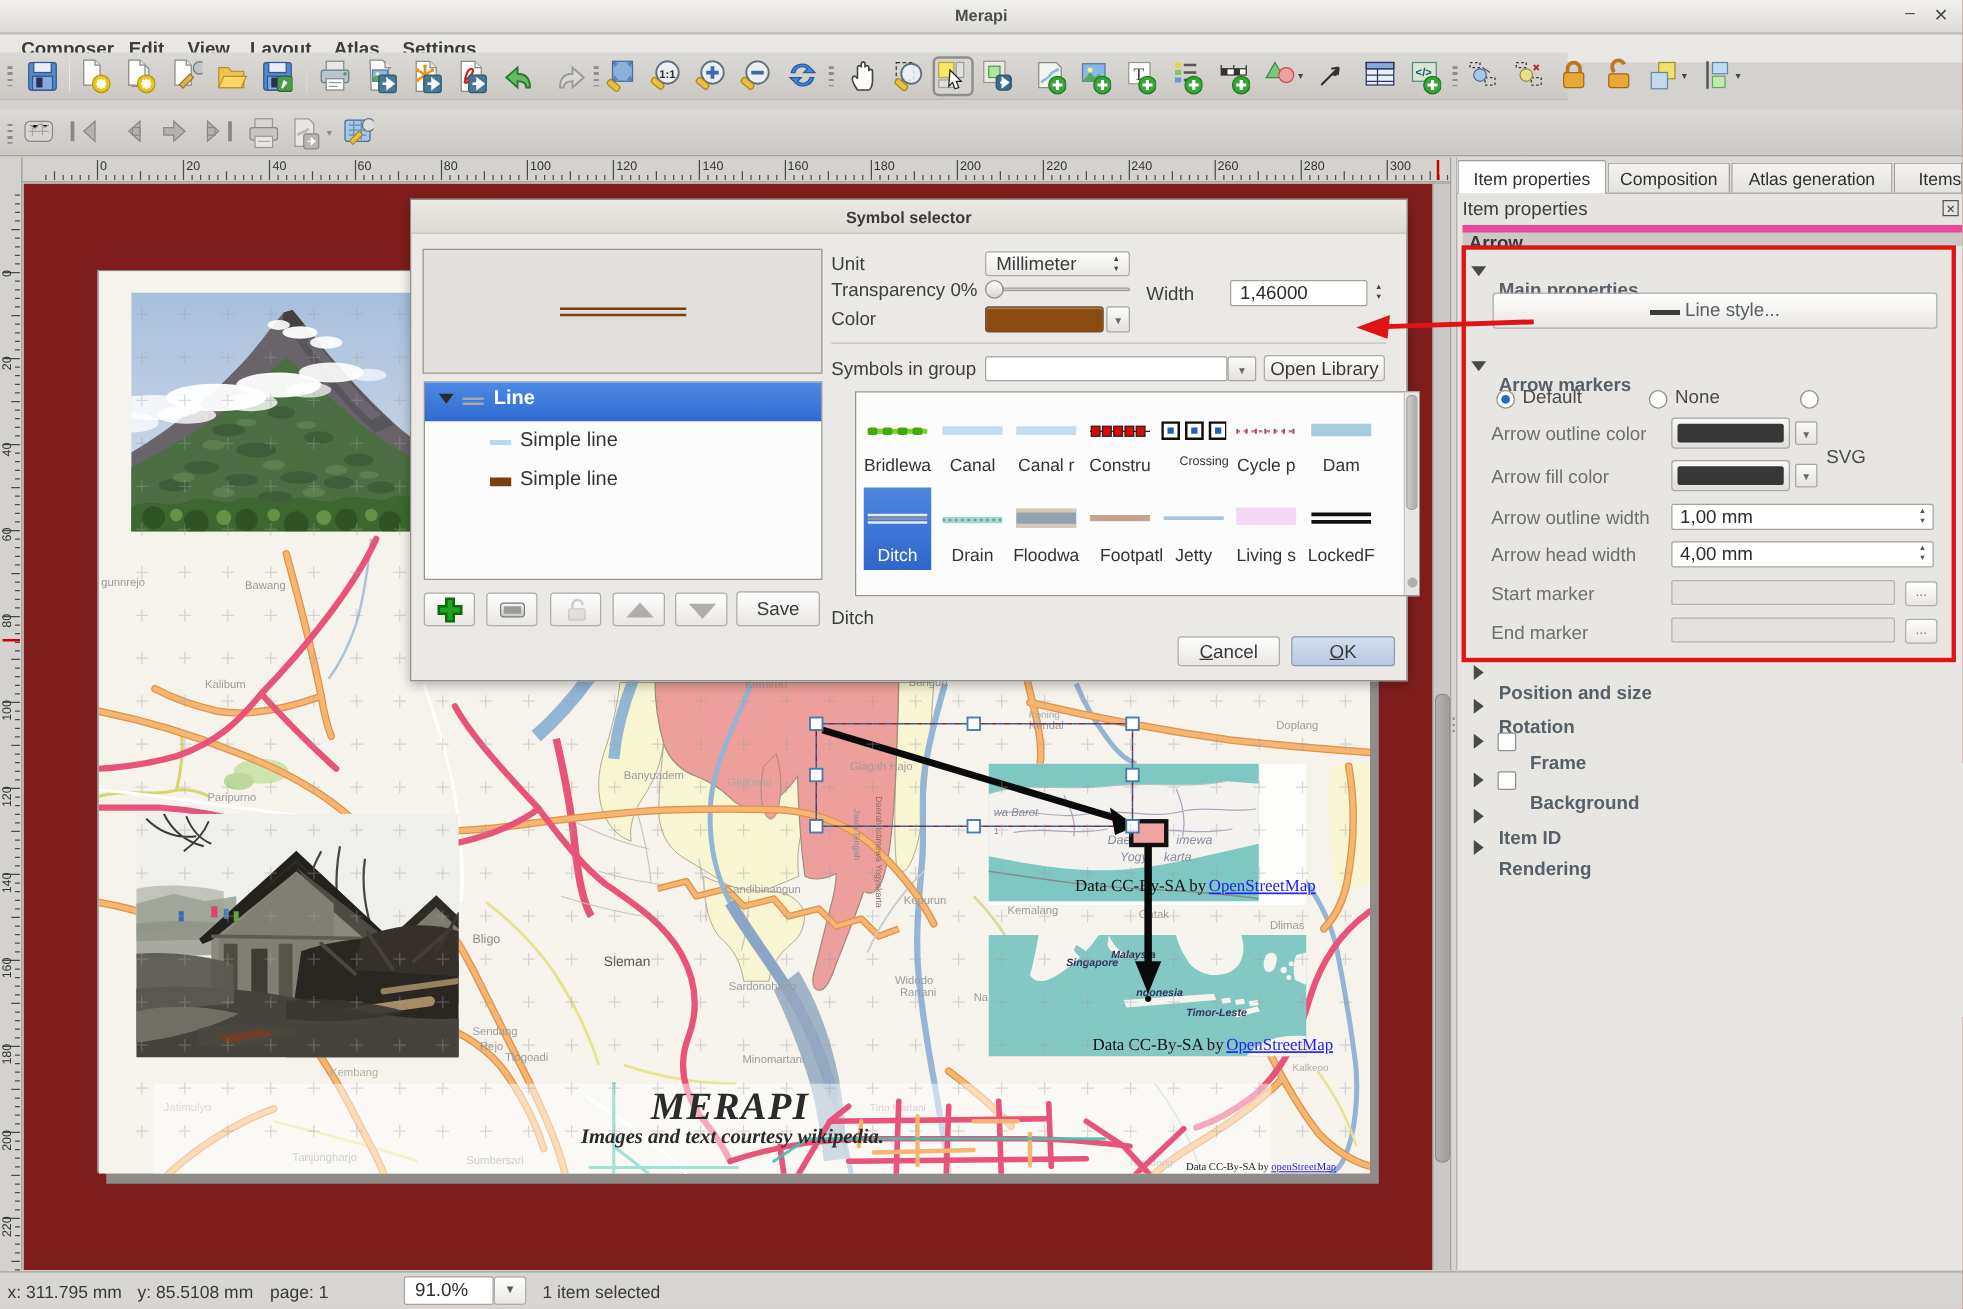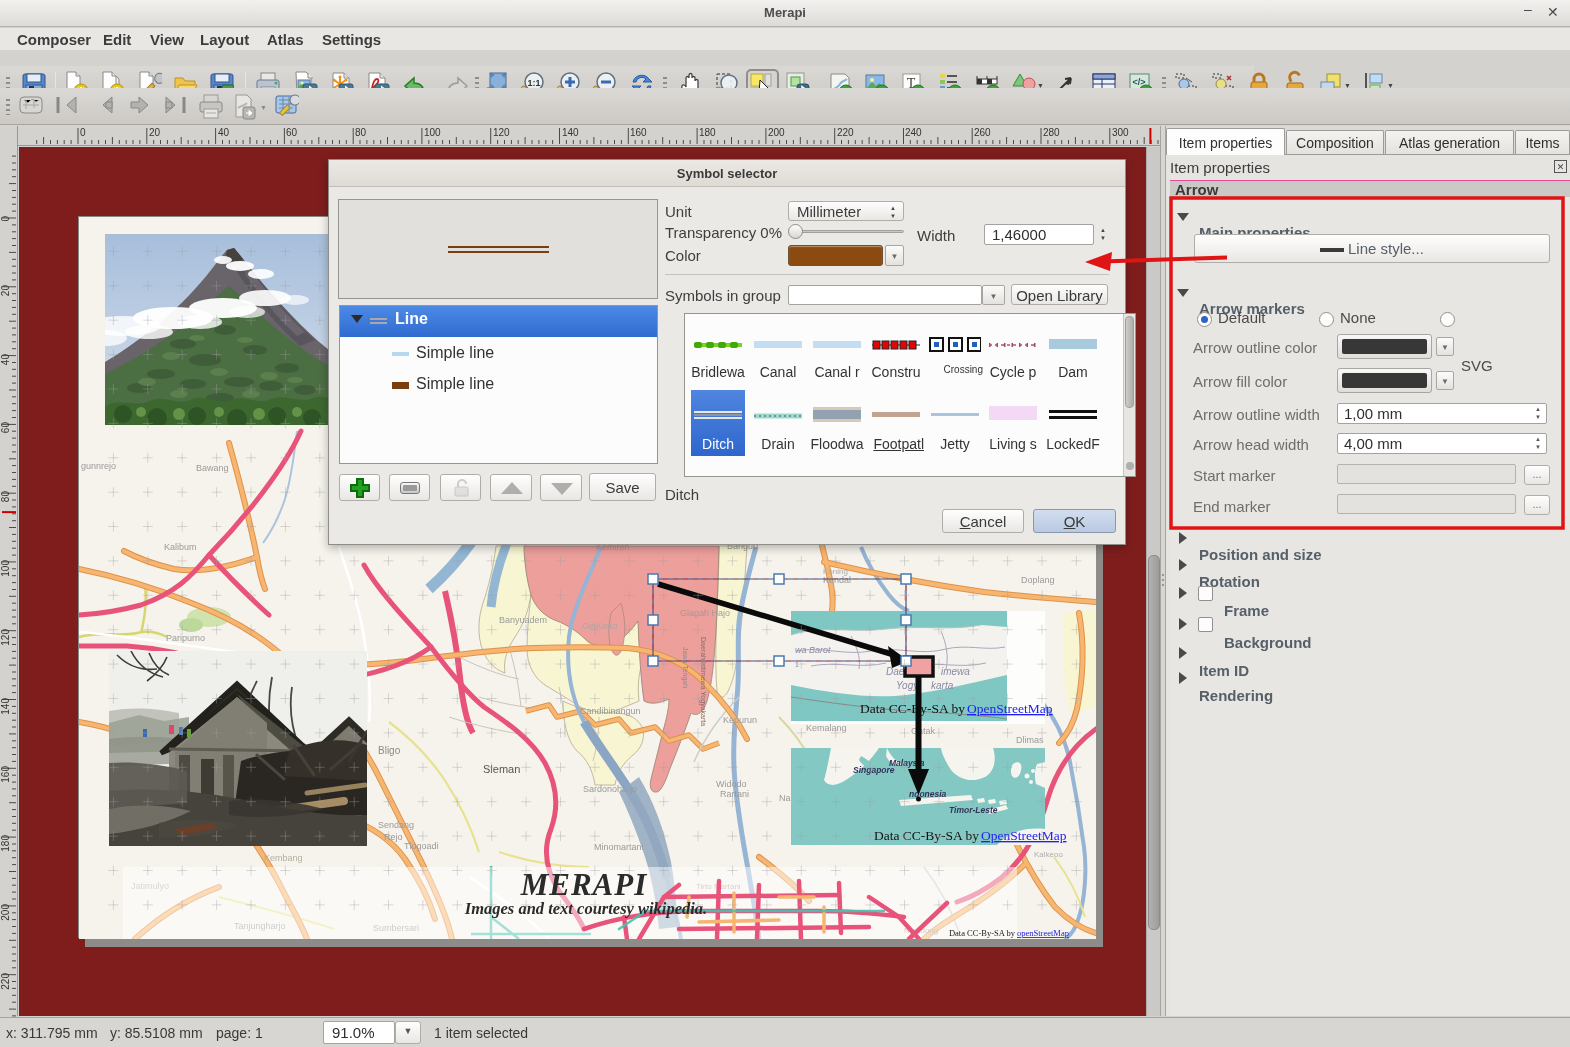--- a/index.html
+++ b/index.html
@@ -12,21 +12,21 @@
   background:linear-gradient(#f2f1ef,#dddbd7); border-bottom:1px solid #b4b1ad; }
 #titlebar .title { position:absolute; left:0; right:0; top:5px; text-align:center;
   font-size:13px; font-weight:bold; color:#4d4d4d; }
 .winbtn { position:absolute; top:4px; color:#4a4a4a; font-size:14px; }
 
 
 #menubar { left:0; top:28px; width:1570px; height:22px; background:#e9e7e4; }
 #menubar span { position:absolute; top:3px; font-size:15px; font-weight:600; color:#3c3c3c; }
 
 
-#toolbar1 { left:0; top:66px; width:1254px; height:38px;
+#toolbar1 { left:0; top:42px; width:1254px; height:38px;
   background:linear-gradient(#dbd9d5,#ccc9c5); border-bottom:1px solid #bcb9b5; }
 #toolbar2 { left:0; top:88px; width:1570px; height:37px;
   background:linear-gradient(#dbd9d5,#ccc9c5); border-bottom:1px solid #a8a5a1; }
 .tsep { position:absolute; top:6px; width:1px; height:26px; background:#aaa7a3; border-right:1px solid #e8e6e3; }
 .grip { position:absolute; top:11px; width:4px; height:16px;
   background:repeating-linear-gradient(#8f8d89 0 2px, transparent 2px 5px); }
 
 
 #ruler-top { left:18px; top:126px; width:1145px; height:20px; background:#d4d2ce; border-bottom:1px solid #9a9894; }
 #ruler-left { left:0; top:126px; width:18px; height:890px; background:#d4d2ce; border-right:1px solid #9a9894; }
@@ -769,24 +769,24 @@
   <div id="divider" class="abs">
       <div style="position:absolute;left:1px;top:448px;width:2px;height:14px;background:repeating-linear-gradient(#9a9894 0 2px, transparent 2px 5px);"></div>
     </div>
   <div id="panel" class="abs">
 
 <div style="position:absolute;left:0;top:0;width:404px;height:28px;background:#dcdad6;"></div>
 <div style="position:absolute;left:0;top:28px;width:404px;height:1px;background:#9d9b97;"></div>
 <div style="position:absolute;left:0;top:2px;width:119px;height:27px;background:#fdfdfd;border:1px solid #9d9b97;border-bottom:none;border-radius:2px 2px 0 0;font-size:14px;color:#2f2f2f;text-align:center;padding-top:6px;">Item properties</div>
 <div class="ptab" style="left:120px;width:98px;">Composition</div>
 <div class="ptab" style="left:219px;width:129px;">Atlas generation</div>
-<div class="ptab" style="left:349px;width:55px;">Items</div>
+<div class="ptab" style="left:349px;width:55px;text-align:right;">Items</div>
 <div style="position:absolute;left:4px;top:33px;font-size:15px;color:#3c3c3c;">Item properties</div>
 <div style="position:absolute;left:388px;top:34px;width:13px;height:13px;border:1px solid #555;color:#444;font-size:9px;line-height:12px;text-align:center;">✕</div>
-<div style="position:absolute;left:4px;top:54px;width:400px;height:17px;background:#cbc9c6;border-top:1px solid #ec4899;font-size:15px;font-weight:bold;color:#3a3a3a;padding:0 0 0 5px;line-height:17px;">Arrow</div>
+<div style="position:absolute;left:4px;top:54px;width:400px;height:17px;background:#cbc9c6;border-top:6px solid #ec4899;font-size:15px;font-weight:bold;color:#3a3a3a;padding:0 0 0 5px;line-height:17px;">Arrow</div>
 <div style="position:absolute;left:4px;top:71px;width:400px;height:819px;background:#e8e6e3;"></div>
 <span class="tri-d" style="left:11px;top:87px;"></span>
 <div class="sechead" style="left:33px;top:82px;">Main properties</div>
 <div class="btn" style="left:28px;top:108px;width:356px;height:29px;">
   <span style="position:absolute;left:125px;top:13px;width:24px;height:4px;background:#3a3a3a;"></span>
   <span style="position:absolute;left:153px;top:5px;color:#566068;">Line style...</span>
 </div>
 <span class="tri-d" style="left:11px;top:163px;"></span>
 <div class="sechead" style="left:33px;top:158px;">Arrow markers</div>
 <span class="radio radio-on" style="left:31px;top:186px;"></span>
@@ -948,21 +948,21 @@
         <div style="position:absolute;left:128px;top:93px;width:48px;height:15px;background:#92a2b2;border-top:3px solid #d8c8b4;border-bottom:3px solid #d8c8b4;"></div>
         <div style="position:absolute;left:187px;top:98px;width:48px;height:5px;background:#c3a492;"></div>
         <div style="position:absolute;left:246px;top:99px;width:48px;height:3px;background:#aac4de;"></div>
         <div style="position:absolute;left:304px;top:92px;width:48px;height:14px;background:#f3d9f6;"></div>
         <svg width="48" height="12" style="position:absolute;left:364px;top:95px;">
           <rect y="1" width="48" height="3" fill="#111"></rect>
           <rect y="7" width="48" height="3" fill="#111"></rect>
         </svg>
         <div style="position:absolute;left:65px;top:122px;width:56px;text-align:center;font-size:14px;color:#333;white-space:nowrap;overflow:hidden;">Drain</div>
         <div style="position:absolute;left:124px;top:122px;width:56px;text-align:center;font-size:14px;color:#333;white-space:nowrap;overflow:hidden;">Floodwa</div>
-        <div style="position:absolute;left:183px;top:122px;width:56px;text-align:right;font-size:14px;color:#333;white-space:nowrap;overflow:hidden;text-decoration:underline;">Footpatl</div>
+        <div style="position:absolute;left:195px;top:122px;width:56px;text-align:left;font-size:14px;color:#333;white-space:nowrap;overflow:hidden;">Footpatl</div>
         <div style="position:absolute;left:242px;top:122px;width:56px;text-align:center;font-size:14px;color:#333;white-space:nowrap;overflow:hidden;">Jetty</div>
         <div style="position:absolute;left:300px;top:122px;width:56px;text-align:center;font-size:14px;color:#333;white-space:nowrap;overflow:hidden;">Living s</div>
         <div style="position:absolute;left:360px;top:122px;width:56px;text-align:center;font-size:14px;color:#333;white-space:nowrap;overflow:hidden;">LockedF</div>
   <div style="position:absolute;right:0;top:0;width:12px;height:162px;background:#e8e6e3;border-left:1px solid #c8c6c2;">
     <div style="position:absolute;left:1px;top:2px;width:9px;height:92px;background:linear-gradient(90deg,#cfcdc9,#aeaca8);border:1px solid #a09e9a;border-radius:4px;"></div>
     <div style="position:absolute;left:2px;top:148px;width:8px;height:8px;background:#b0aeaa;border-radius:50%;"></div>
   </div>
 </div>
 <span class="ctl-label" style="left:336px;top:326px;">Ditch</span>
 <div class="btn" style="left:613px;top:349px;width:82px;height:24px;padding-top:3px;"><u>C</u>ancel</div>

